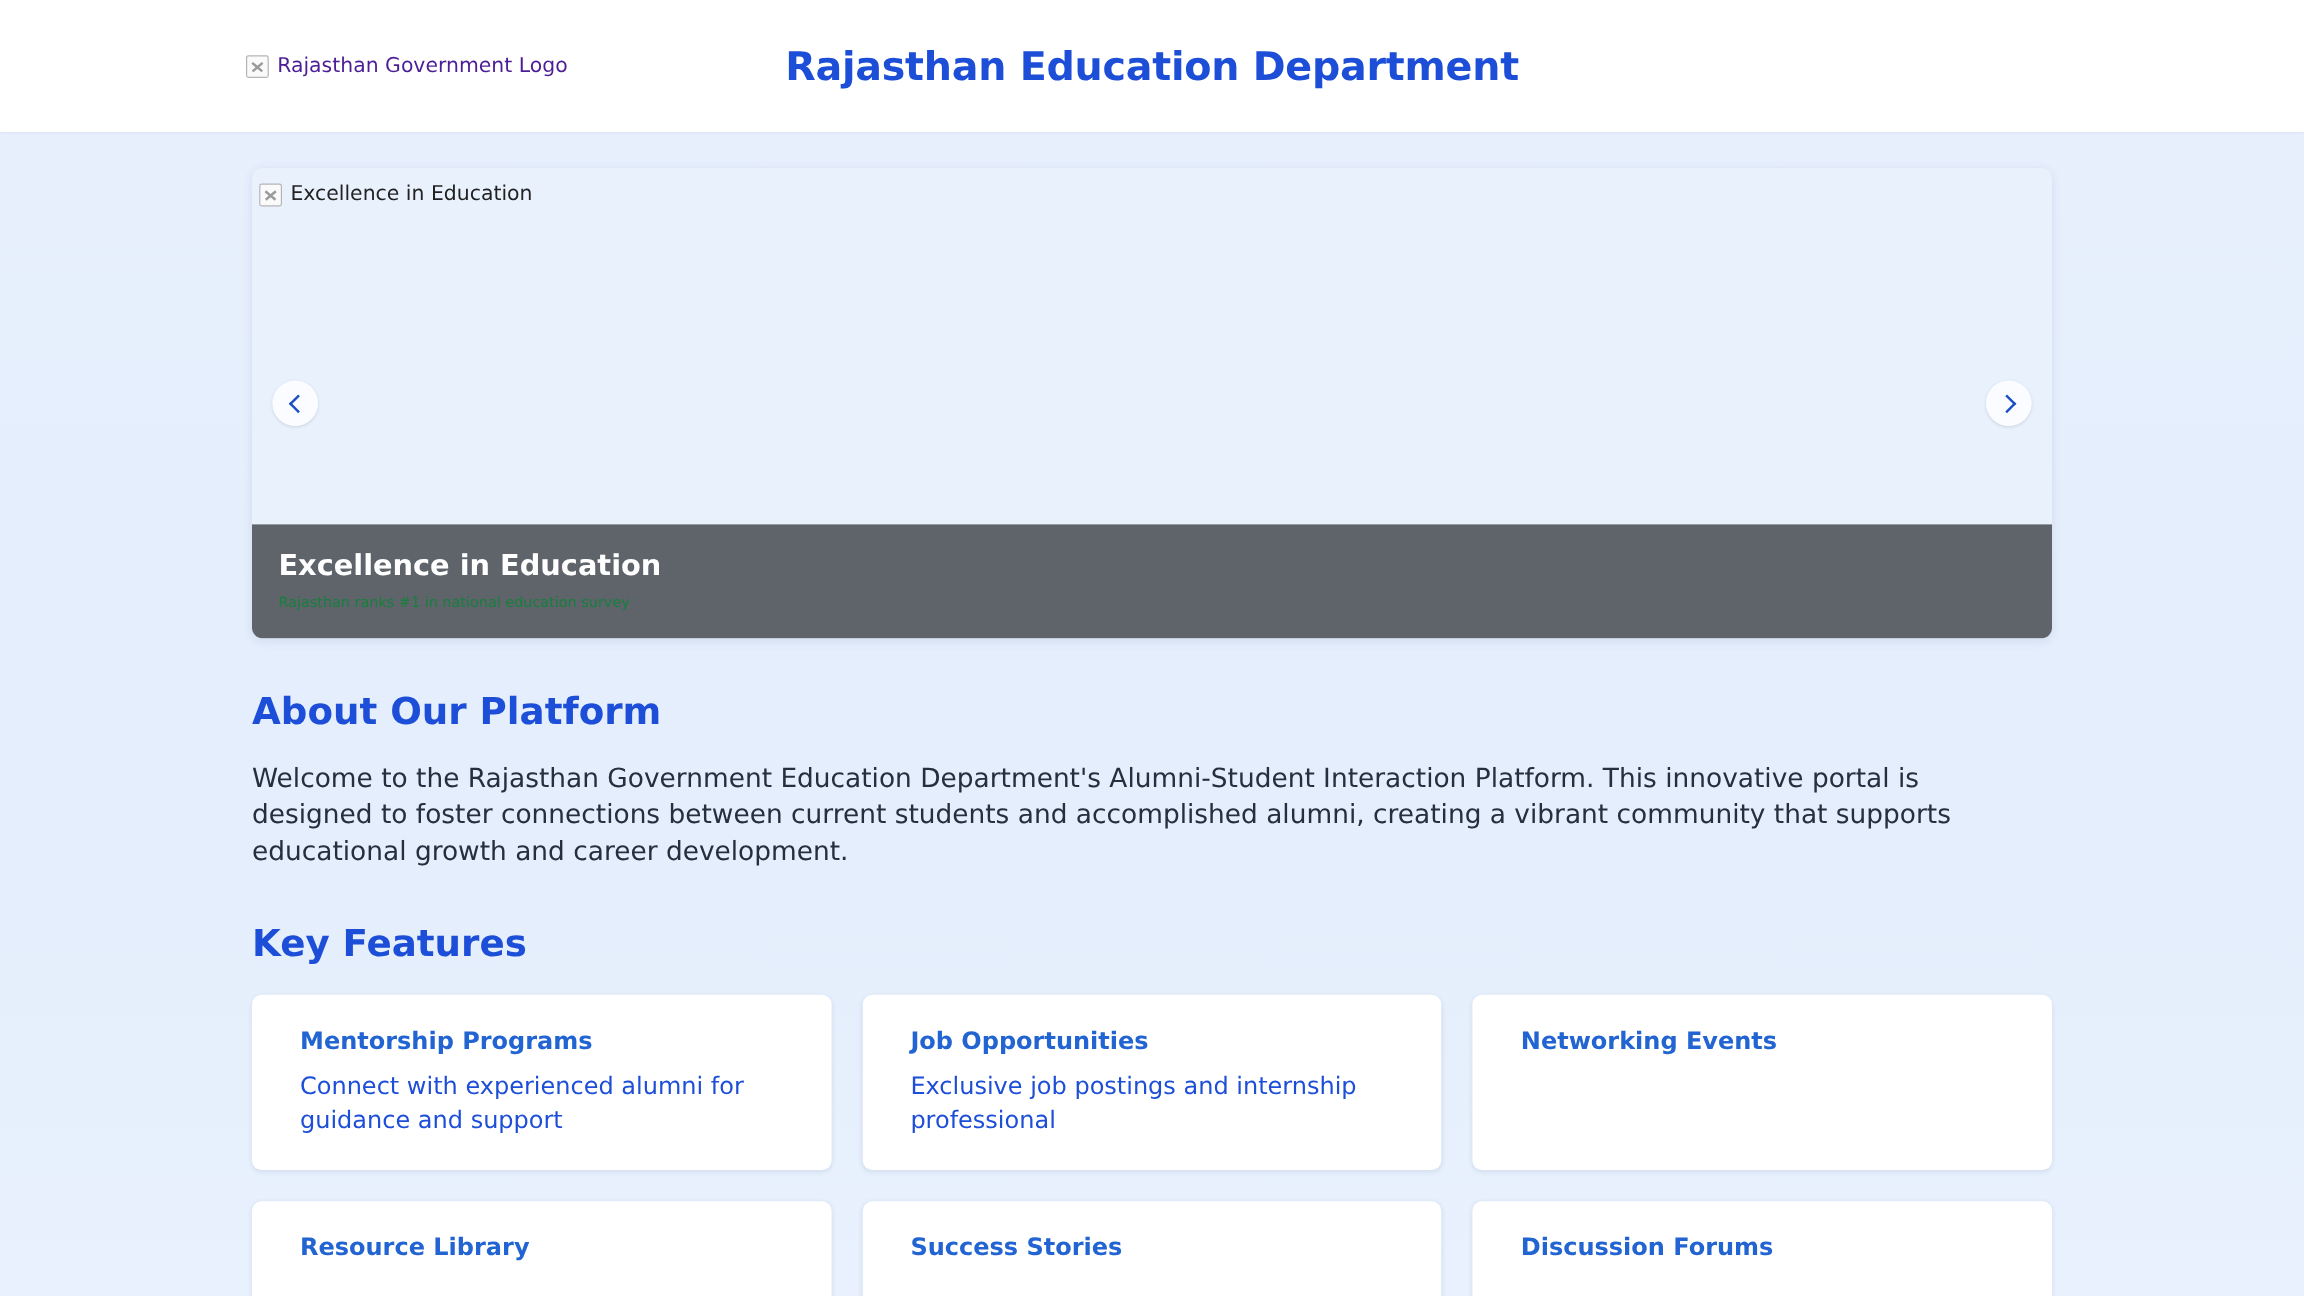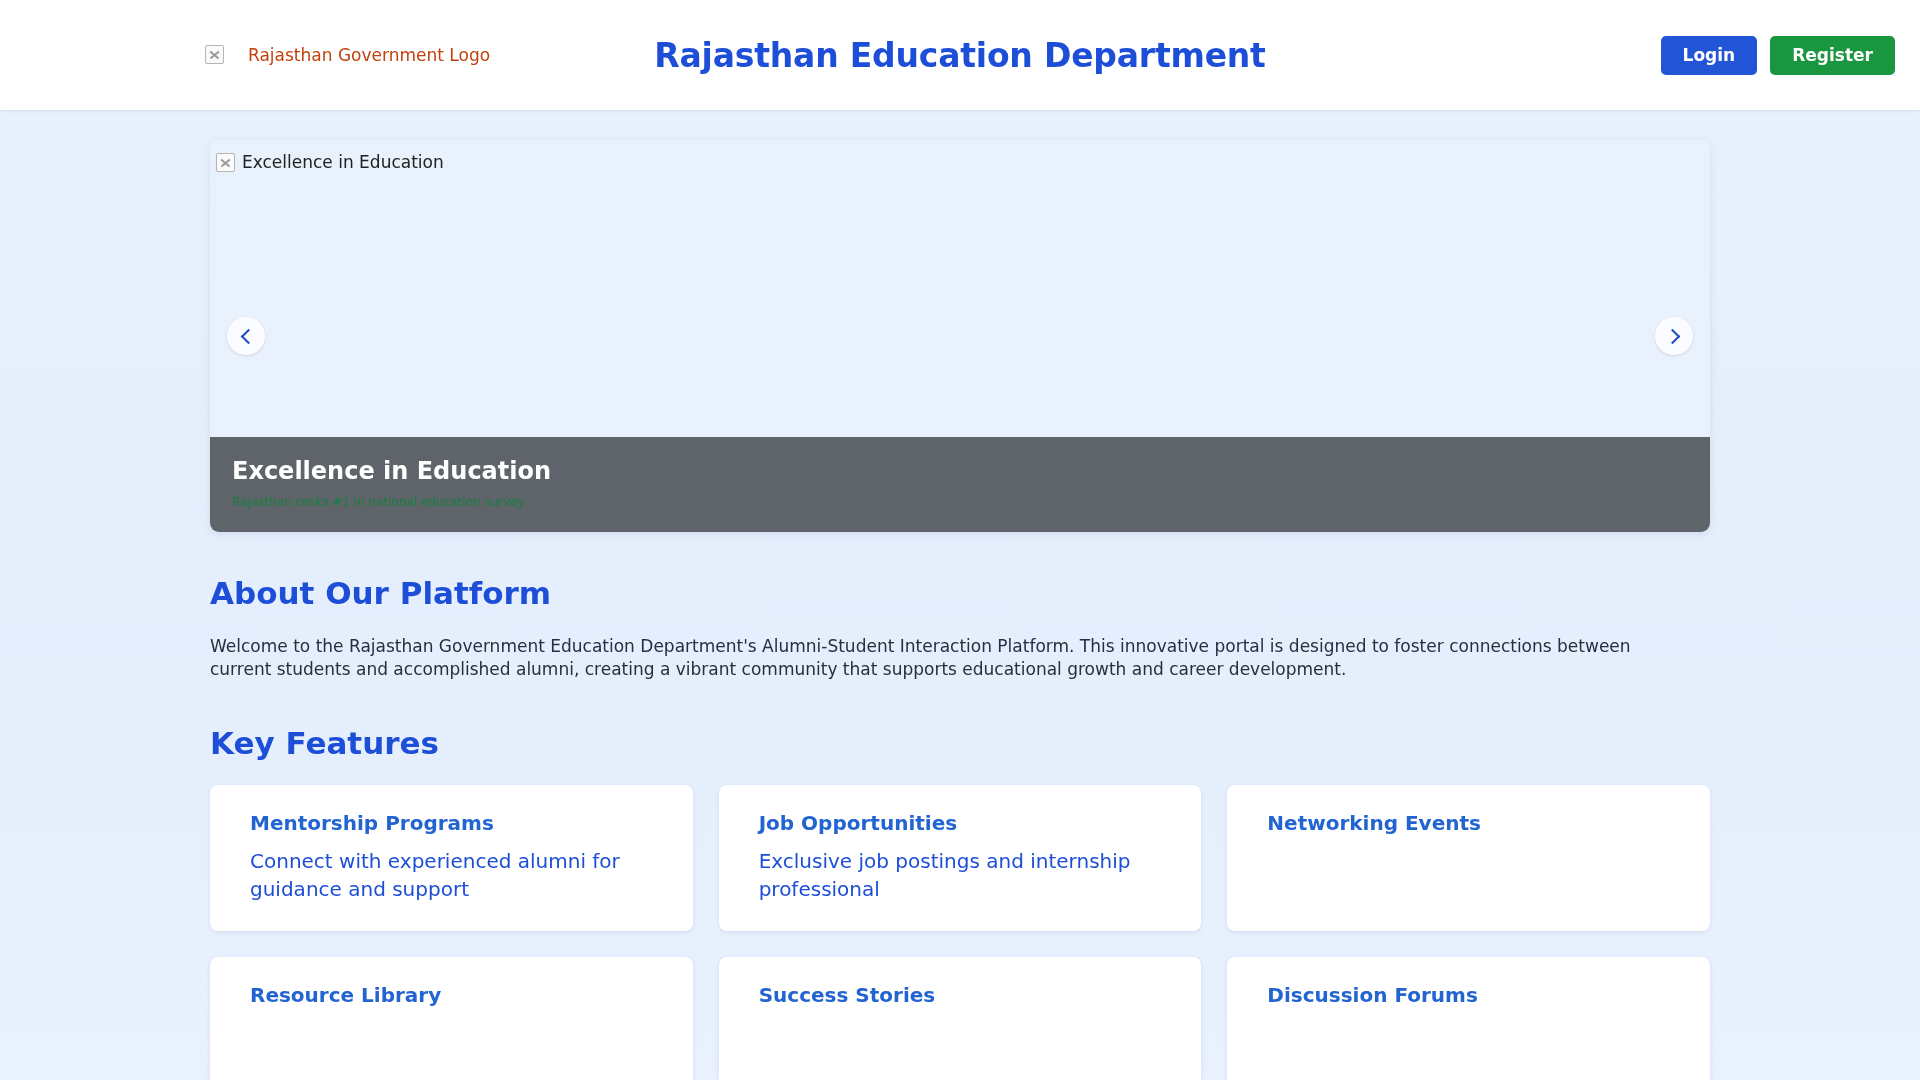--- a/index.html
+++ b/index.html
@@ -22,24 +22,24 @@
     background: #ffffff;
     height: 110px;
     display: flex;
     align-items: center;
     padding: 0 25px 0 205px;
     box-shadow: 0 1px 3px rgba(0,0,0,0.08);
     position: relative;
   }
   .logo-broken {
     display: flex;
-    align-items: flex-start;
-    gap: 24px;
+    align-items: flex-end;
+    gap: 7px;
     font-size: 17px;
-    color: #c2410c;
+    color: #4c1d95;
     white-space: nowrap;
   }
   .broken-img-icon {
     width: 19px;
     height: 19px;
     border: 1px solid #b5b5b5;
     border-radius: 2px;
     position: relative;
     background: #fafafa;
     flex: none;
@@ -163,21 +163,21 @@
   .chev.right { transform: rotate(45deg); margin-right: 4px; }
 
   
   h2.section-title {
     font-size: 31px;
     color: #1d4ed8;
     font-weight: bold;
     margin: 43px 0 24px 0;
   }
   .para {
-    font-size: 17px;
+    font-size: 22px;
     line-height: 1.38;
     color: #25303f;
     margin: 0 0 24px 0;
     max-width: 1440px;
   }
 
   
   .cards-grid {
     display: grid;
     grid-template-columns: repeat(3, 1fr);
@@ -207,24 +207,20 @@
 <body>
 
 <header class="site-header">
   <div class="logo-broken">
     <span class="broken-img-icon"></span>
     <span>Rajasthan Government Logo</span>
   </div>
 
   <div class="site-title">Rajasthan Education Department</div>
 
-  <div class="header-actions">
-    <button class="btn btn-login">Login</button>
-    <button class="btn btn-register">Register</button>
-  </div>
 </header>
 
 <main class="page">
   <div class="container">
 
     <section class="carousel">
       <div class="carousel-img-broken">
         <span class="broken-img-icon"></span>
         <span>Excellence in Education</span>
       </div>

